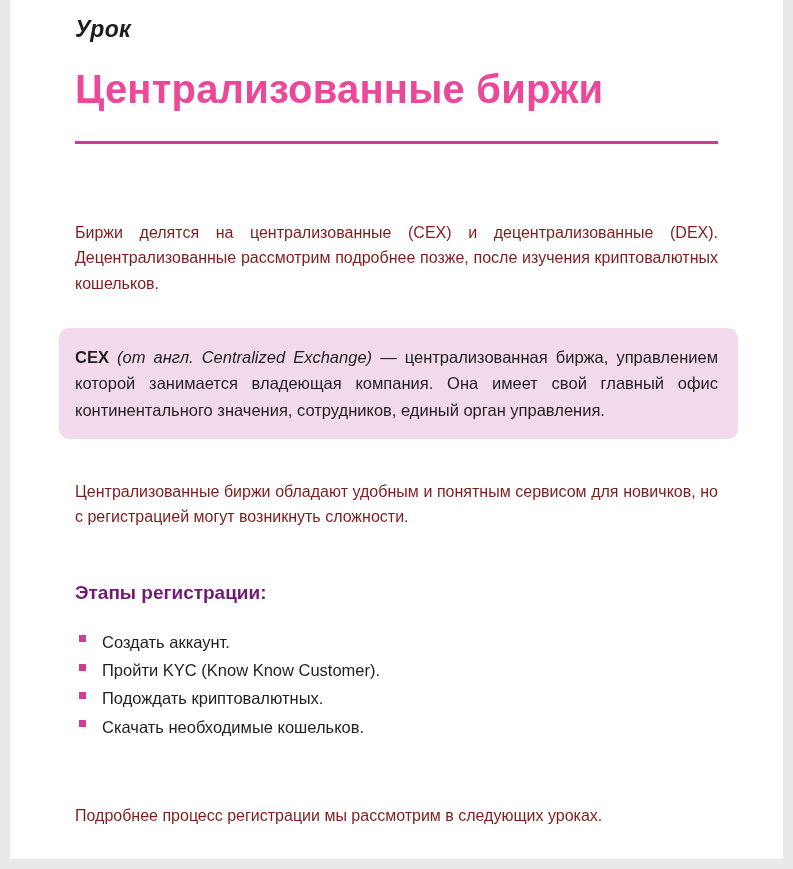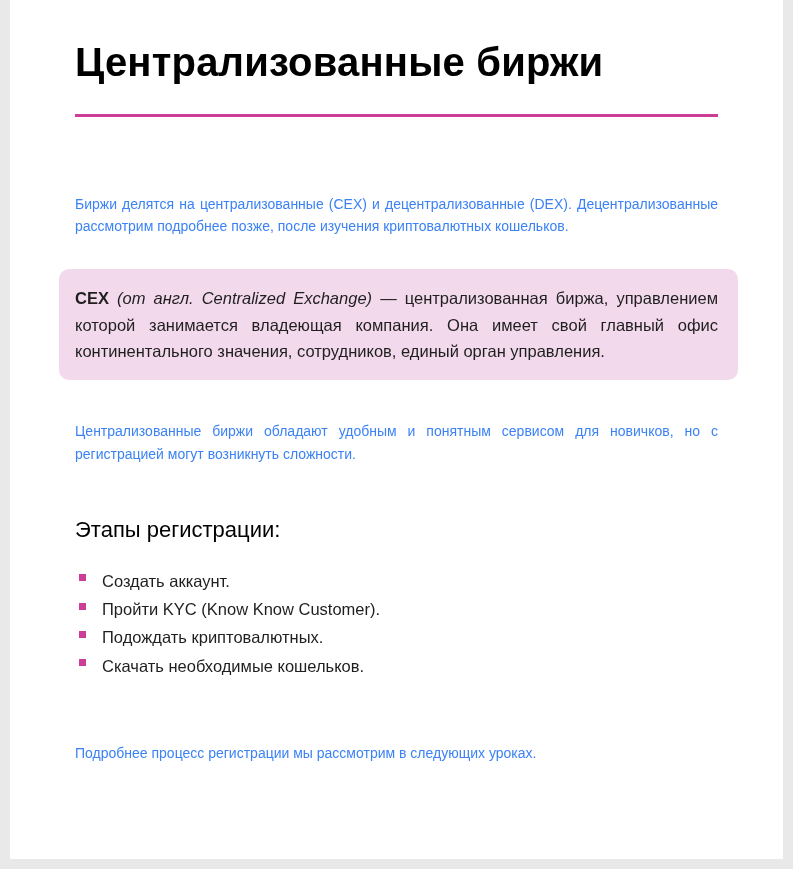--- a/index.html
+++ b/index.html
@@ -39,36 +39,36 @@
     font-style: italic;
     color: #1d1d1d;
     letter-spacing: 0.3px;
   }
 
   .title {
     margin-top: 20px;
     font-size: 40px;
     line-height: 1.3;
     font-weight: 800;
-    color: #000000;
+    color: #ec4899;
     letter-spacing: 0.2px;
     max-width: 560px;
   }
 
   .rule {
     margin-top: 26px;
     height: 3px;
     width: 100%;
     background: #cd3c96;
   }
 
   .para {
-    font-size: 14px;
+    font-size: 16px;
     line-height: 1.58;
-    color: #3b82f6;
+    color: #7f1d1d;
   }
 
   .justify { text-align: justify; }
 
   .intro { margin-top: 76px; }
 
   .callout {
     margin-top: 32px;
     margin-left: -16px;
     margin-right: -20px;
@@ -81,23 +81,23 @@
     color: #1f1f1f;
   }
 
   .callout .term { font-weight: 800; }
   .callout .origin { font-style: italic; }
 
   .para2 { margin-top: 40px; }
 
   .list-heading {
     margin-top: 52px;
-    font-size: 22px;
-    font-weight: 400;
-    color: #000000;
+    font-size: 19px;
+    font-weight: 700;
+    color: #701a75;
   }
 
   .steps {
     list-style: none;
     margin-top: 24px;
   }
 
   .step {
     display: flex;
     align-items: flex-end;
@@ -120,20 +120,21 @@
 
   .closing { margin-top: 62px; }
 </style>
 </head>
 <body>
 
 <div class="canvas">
   <div class="page">
     <div class="content">
 
+      <div class="kicker">Урок</div>
 
       <h1 class="title">Централизованные биржи</h1>
 
       <div class="rule"></div>
 
       <p class="para justify intro">Биржи делятся на централизованные (CEX) и децентрализованные (DEX). Децентрализованные рассмотрим подробнее позже, после изучения криптовалютных кошельков.</p>
 
       <div class="callout"><span class="term">CEX</span> <span class="origin">(от англ. Centralized Exchange)</span> <span>— централизованная биржа, управлением которой занимается владеющая компания. Она имеет свой главный офис континентального значения, сотрудников, единый орган управления.</span></div>
 
       <p class="para justify para2">Централизованные биржи обладают удобным и понятным сервисом для новичков, но с регистрацией могут возникнуть сложности.</p>

